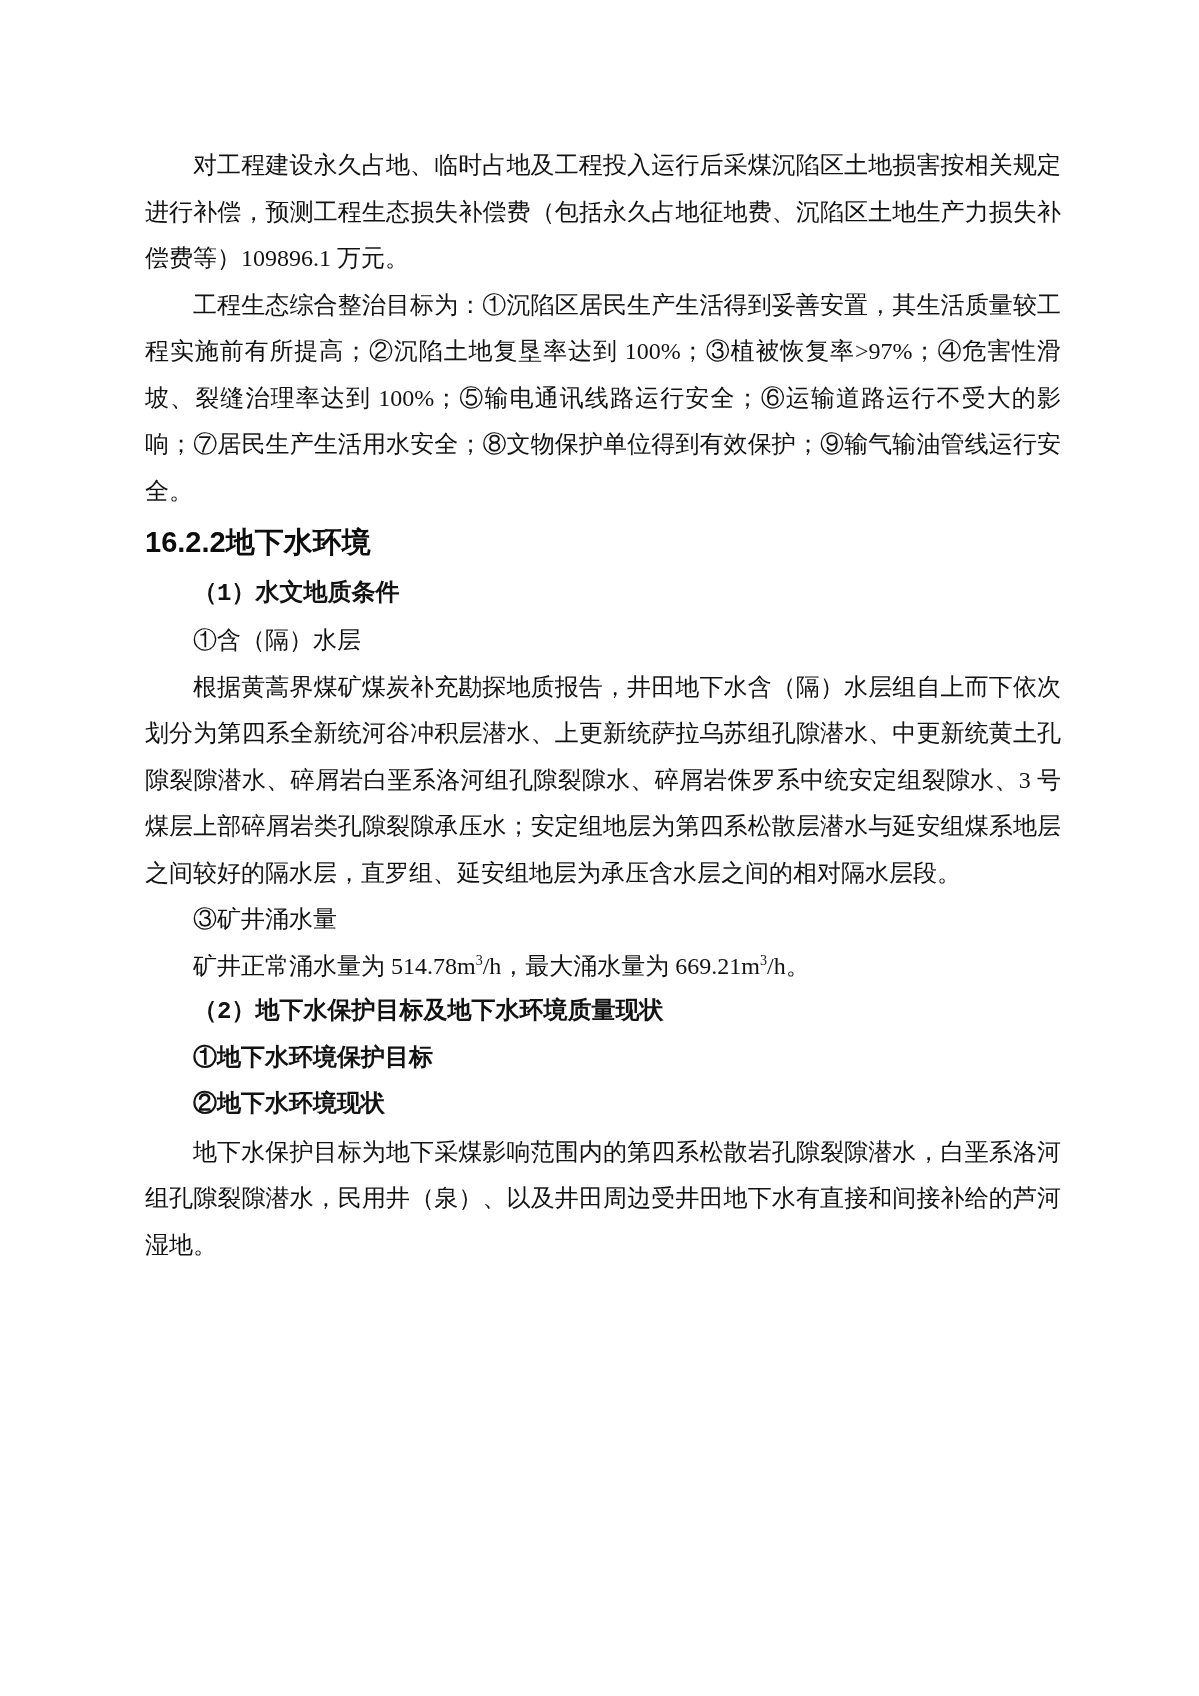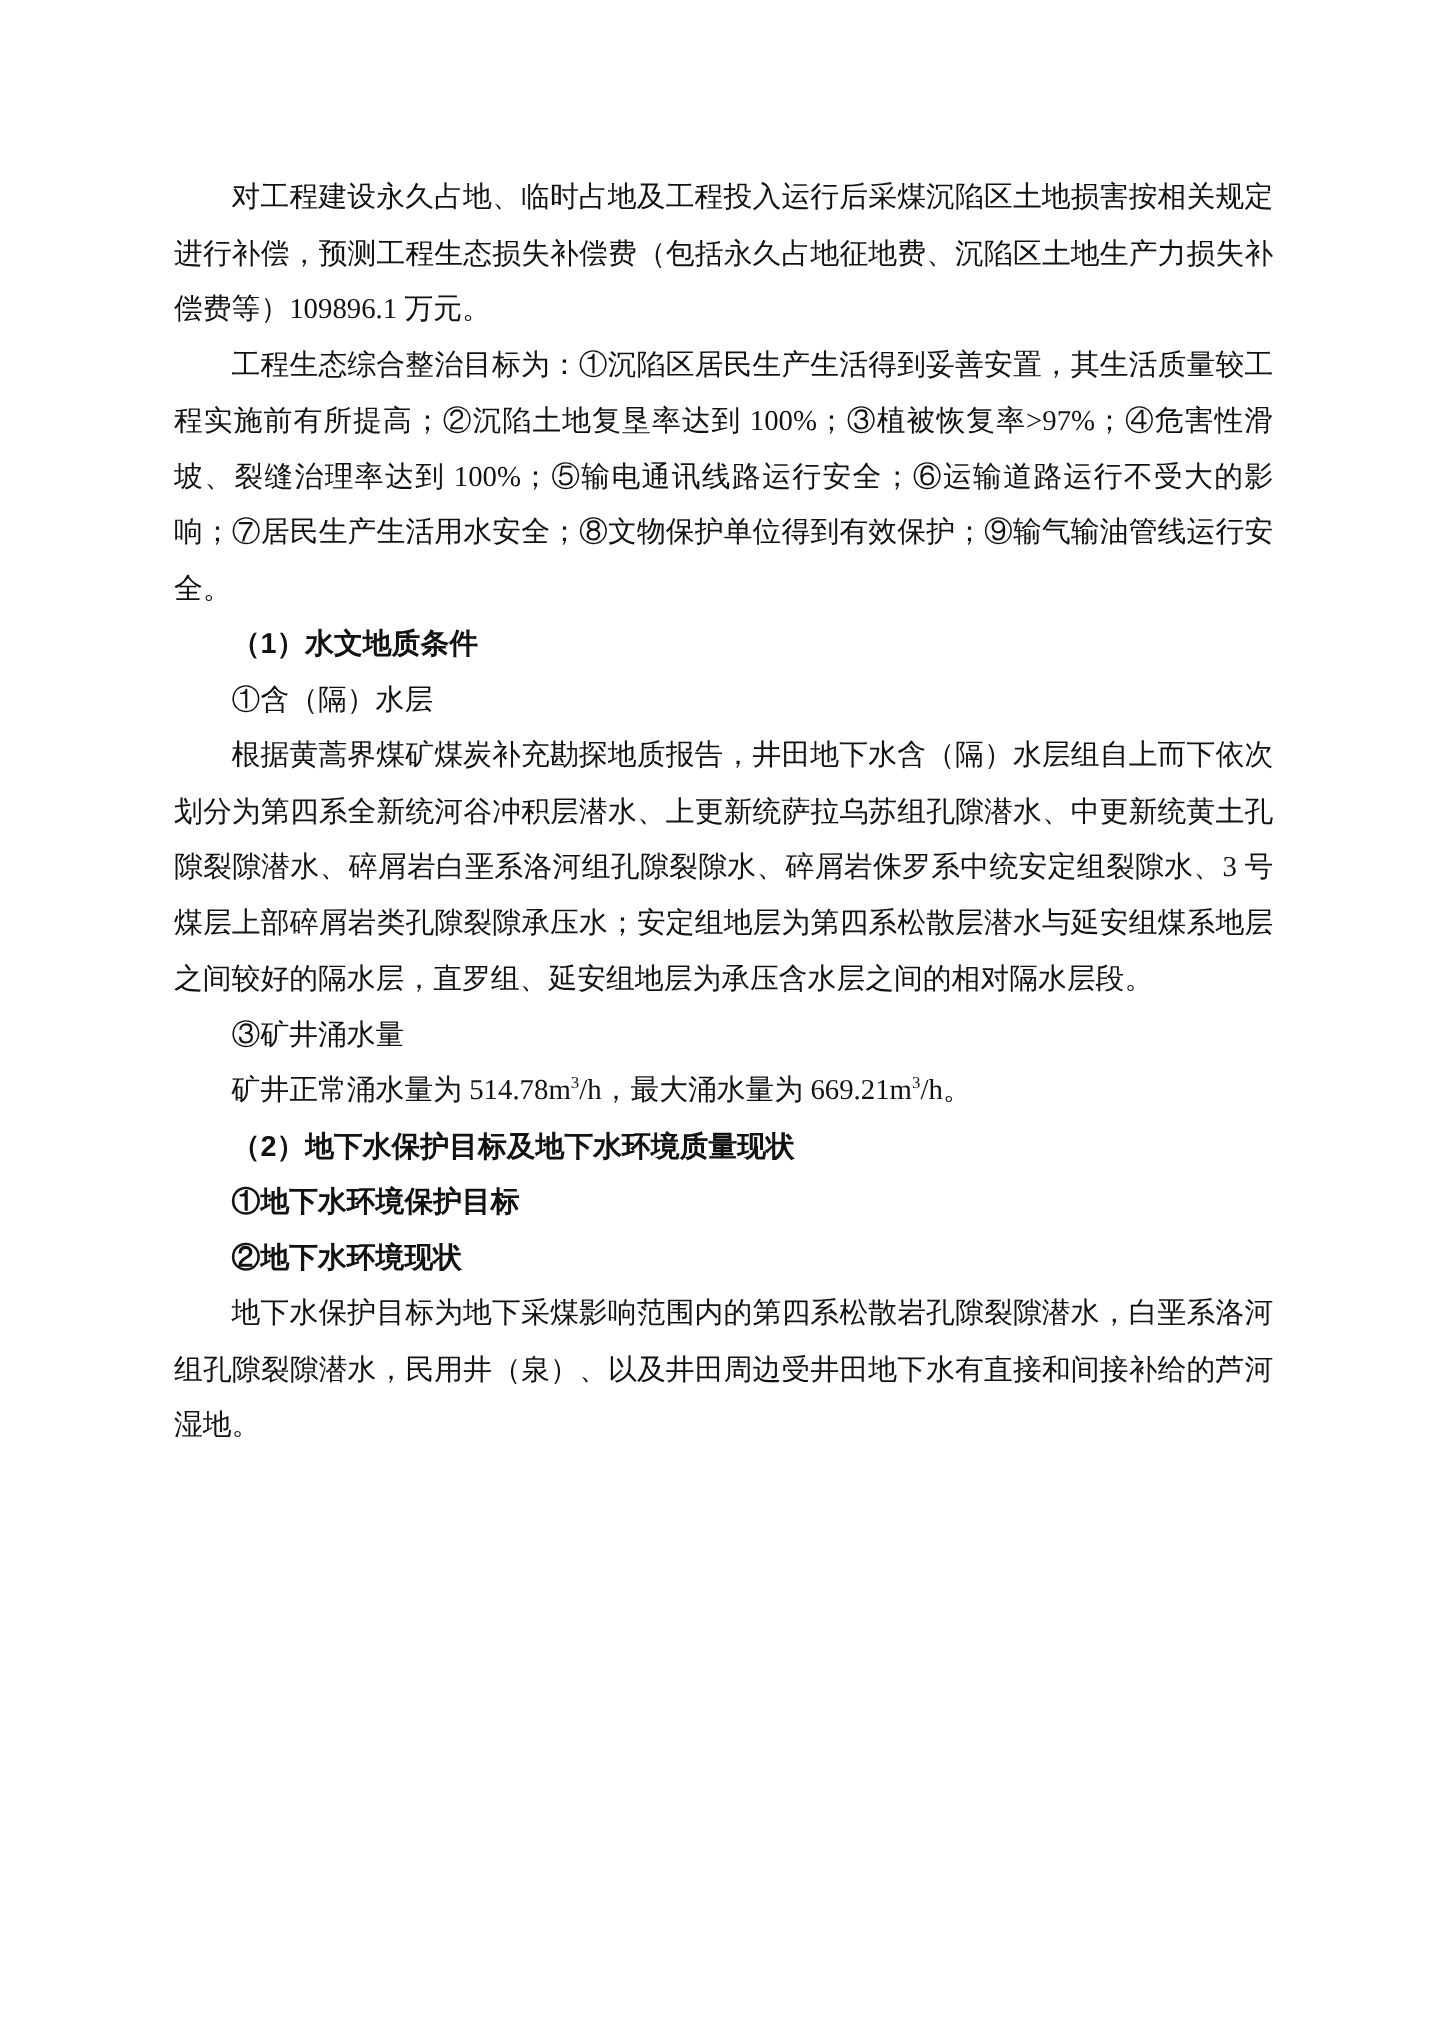--- a/index.html
+++ b/index.html
@@ -29,21 +29,21 @@
     line-height: 46.5px;
     text-align: justify;
     text-justify: inter-ideograph;
     word-break: break-all;
   }
   .indent {
     text-indent: 48px;
   }
   .bold-sub {
     font-weight: bold;
-    font-family: Liberation Sans, sans-serif;
+    font-family: Liberation Mono, monospace;
     text-align: left;
   }
   h1.section-heading {
     margin: 5px 0;
     font-size: 29px;
     line-height: 46.5px;
     font-weight: bold;
     font-family: "Liberation Sans", "DejaVu Sans", sans-serif;
     color: #0d0d0d;
   }
@@ -68,20 +68,21 @@
 
 <div class="page">
   <main class="content">
 
     <p class="body indent">对工程建设永久占地、临时占地及工程投入运行后采煤沉陷区土地损害按相关规定进行补偿，预测工程生态损失补偿费（包括永久占地征地费、沉陷区土地生产力损失补偿费等）109896.1 万元。</p>
 
 
     <p class="body indent">工程生态综合整治目标为：①沉陷区居民生产生活得到妥善安置，其生活质量较工程实施前有所提高；②沉陷土地复垦率达到 100%；③植被恢复率&gt;97%；④危害性滑坡、裂缝治理率达到 100%；⑤输电通讯线路运行安全；⑥运输道路运行不受大的影响；⑦居民生产生活用水安全；⑧文物保护单位得到有效保护；⑨输气输油管线运行安全。</p>
 
 
+    <h1 class="section-heading">16.2.2地下水环境</h1>
 
     <p class="body indent bold-sub">（1）水文地质条件</p>
 
     <p class="body indent">①含（隔）水层</p>
 
     <p class="body indent">根据黄蒿界煤矿煤炭补充勘探地质报告，井田地下水含（隔）水层组自上而下依次划分为第四系全新统河谷冲积层潜水、上更新统萨拉乌苏组孔隙潜水、中更新统黄土孔隙裂隙潜水、碎屑岩白垩系洛河组孔隙裂隙水、碎屑岩侏罗系中统安定组裂隙水、3 号煤层上部碎屑岩类孔隙裂隙承压水；安定组地层为第四系松散层潜水与延安组煤系地层之间较好的隔水层，直罗组、延安组地层为承压含水层之间的相对隔水层段。</p>
 
 
 
     <p class="body indent">③矿井涌水量</p>

